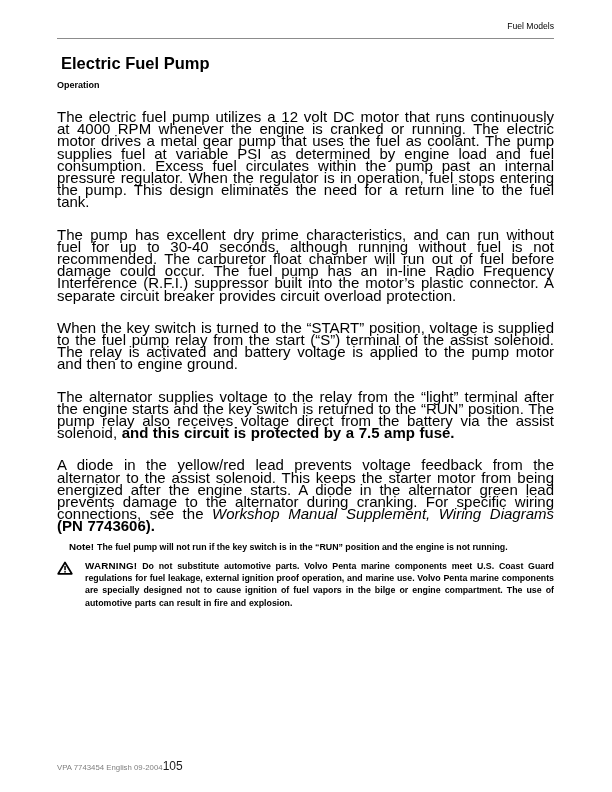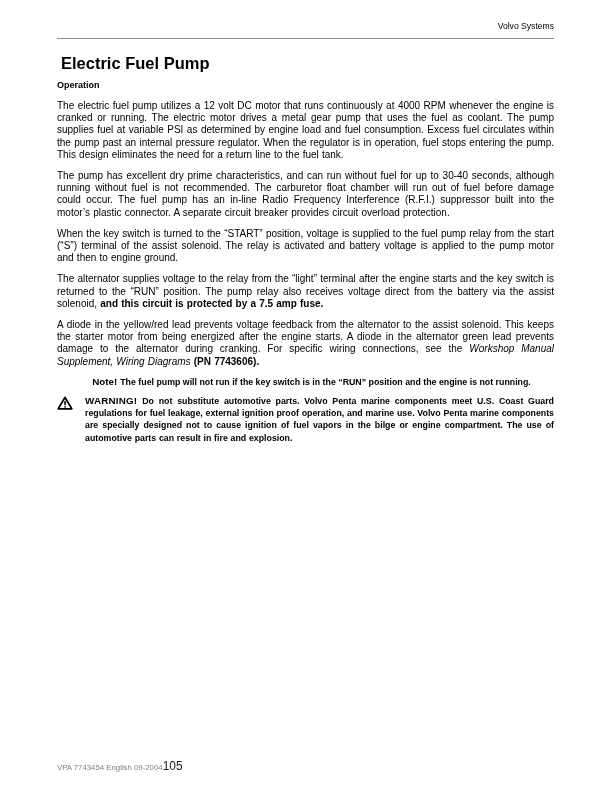--- a/index.html
+++ b/index.html
@@ -38,34 +38,33 @@
     font-weight: bold;
     line-height: 13px;
   }
   .operation-heading {
     margin: 8px 0 0 0;
     font-size: 9px;
     font-weight: bold;
     line-height: 11px;
   }
   .body-text {
-    margin: 9px 0 0 0;
-    font-size: 10px;
+    margin: 20px 0 0 0;
+    font-size: 15px;
     line-height: 12.2px;
     text-align: justify;
     word-spacing: 0.4px;
   }
   .bold { font-weight: bold; }
   .bold-italic { font-weight: normal; font-style: italic; }
   .note {
     margin: 8px 0 0 12px;
     font-size: 8.8px;
     line-height: 12.2px;
     font-weight: bold;
-    text-align: center;
   }
   .note-label {
     font-size: 9.8px;
     margin-right: 3px;
   }
   .warning-block {
     display: flex;
     margin-top: 7px;
   }
   .warning-icon-wrap {
@@ -103,21 +102,21 @@
     color: #1a1a1a;
   }
 </style>
 </head>
 <body>
 
 <div class="page">
   <div class="content">
 
     <div class="running-header">
-      <span>Volvo Systems</span>
+      <span>Fuel Models</span>
     </div>
 
     <h1 class="page-title">Electric Fuel Pump</h1>
 
 
     <h3 class="operation-heading">Operation</h3>
 
     <p class="body-text">The electric fuel pump utilizes a 12 volt DC motor that runs continuously at 4000 RPM whenever the engine is cranked or running. The electric motor drives a metal gear pump that uses the fuel as coolant. The pump supplies fuel at variable PSI as determined by engine load and fuel consumption. Excess fuel circulates within the pump past an internal pressure regulator. When the regulator is in operation, fuel stops entering the pump. This design eliminates the need for a return line to the fuel tank.</p>
 
     <p class="body-text">The pump has excellent dry prime characteristics, and can run without fuel for up to 30-40 seconds, although running without fuel is not recommended. The carburetor float chamber will run out of fuel before damage could occur. The fuel pump has an in-line Radio Frequency Interference (R.F.I.) suppressor built into the motor’s plastic connector. A separate circuit breaker provides circuit overload protection.</p>

